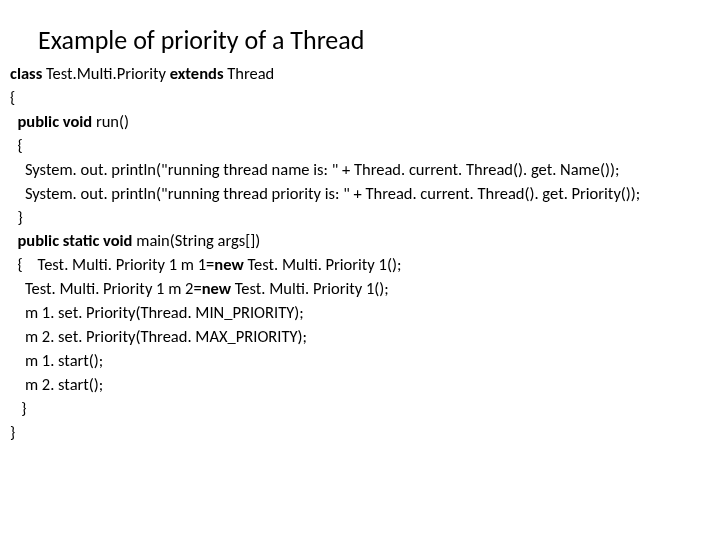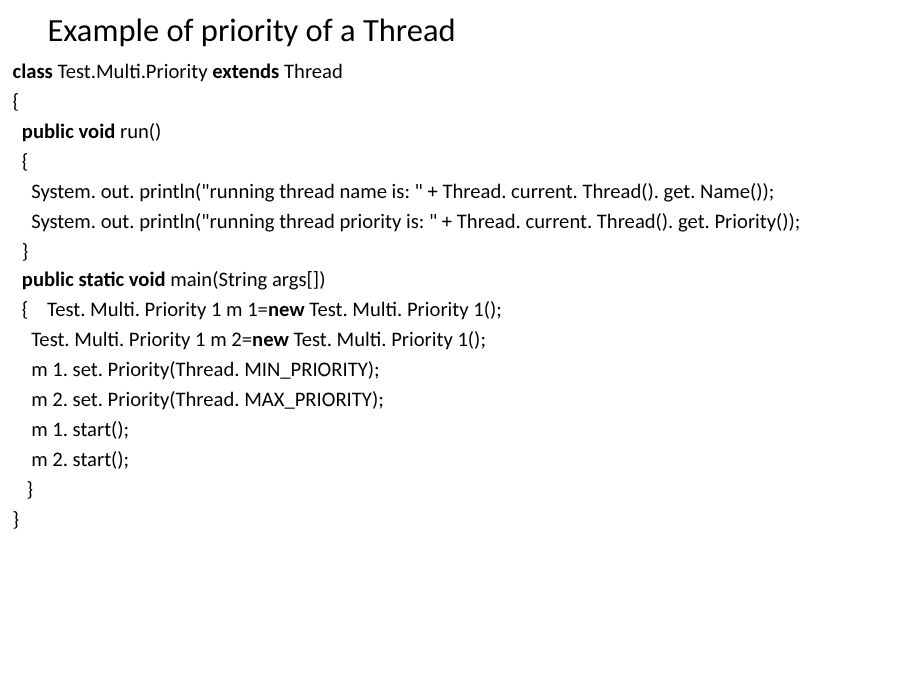--- a/index.html
+++ b/index.html
@@ -6,21 +6,21 @@
     margin: 0;
     padding: 0;
     width: 720px;
     height: 540px;
     background: #ffffff;
     font-family: Calibri, Arial, sans-serif;
     color: #000000;
     overflow: hidden;
   }
   .slide {
-    padding: 8px 10px 10px 10px;
+    padding: 24px 10px 10px 10px;
     box-sizing: border-box;
   }
   .title {
     font-size: 26px;
     font-weight: 400;
     margin: 0 0 6px 28px;
     color: #000;
   }
   .code {
     font-size: 16.5px;

